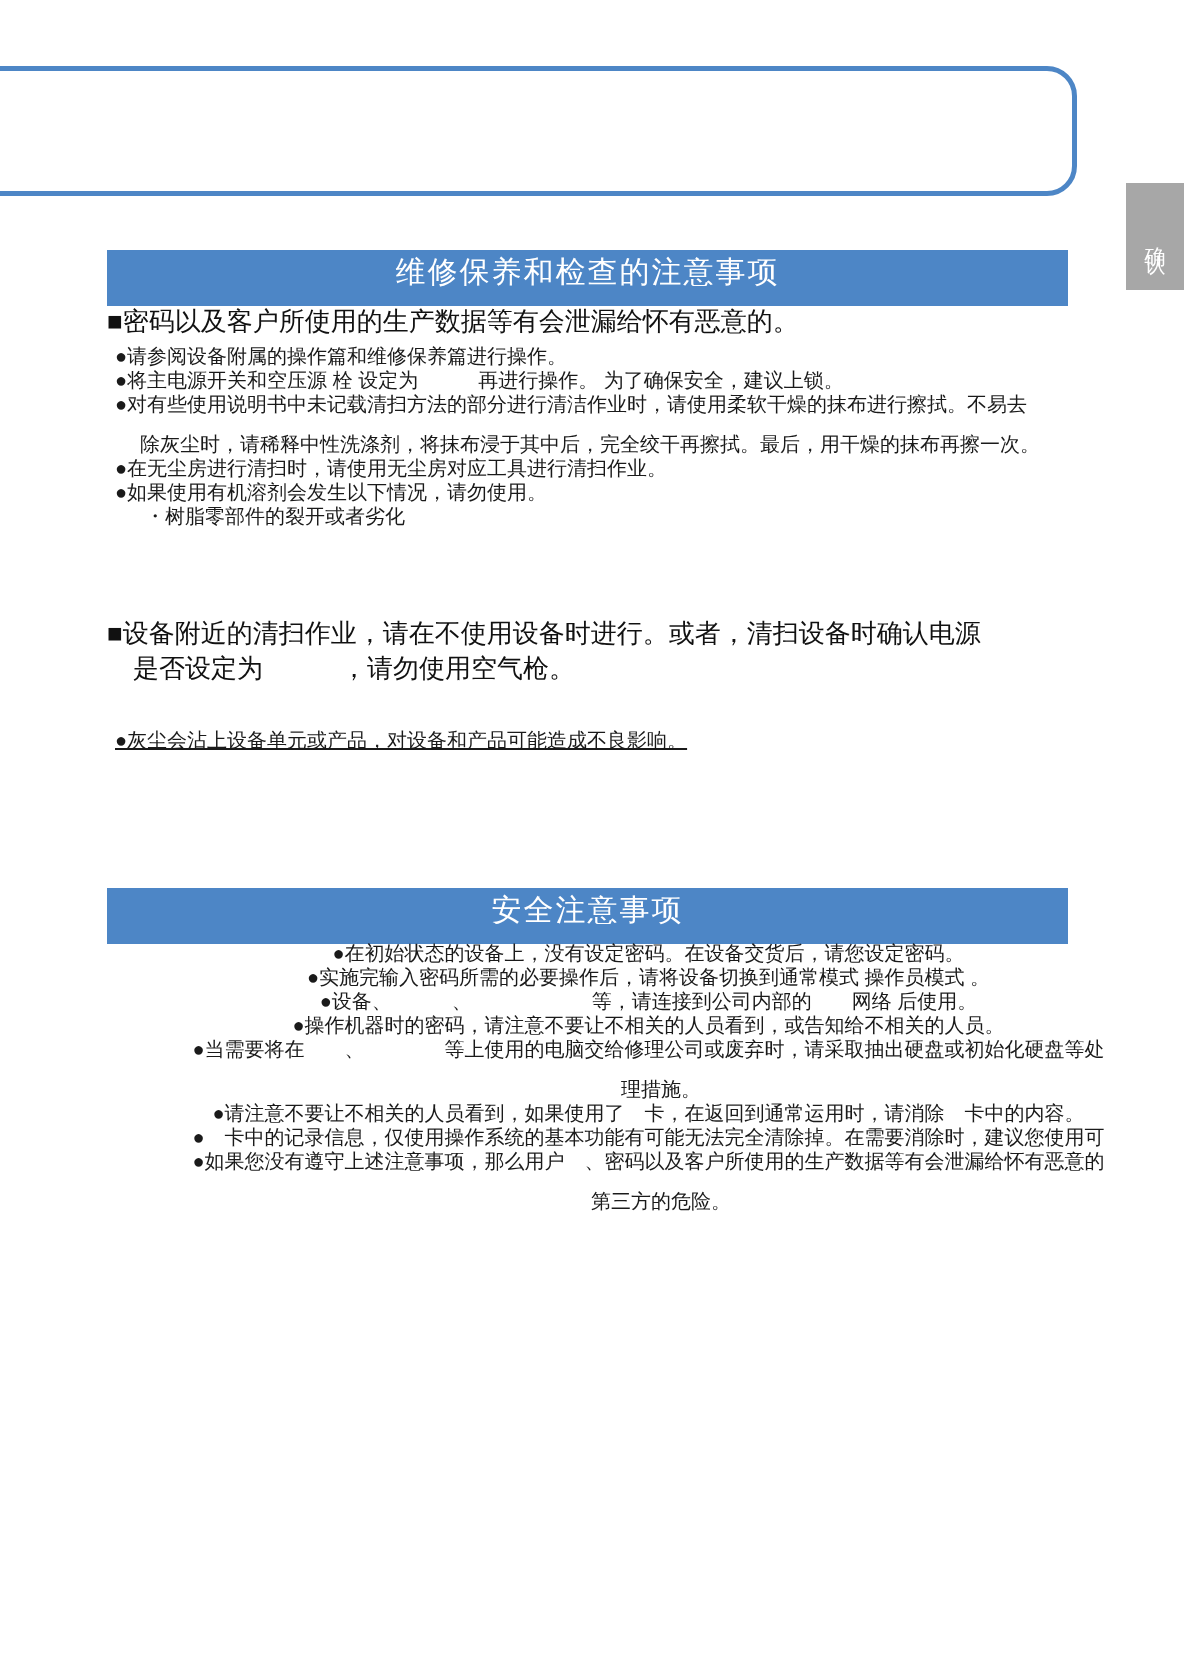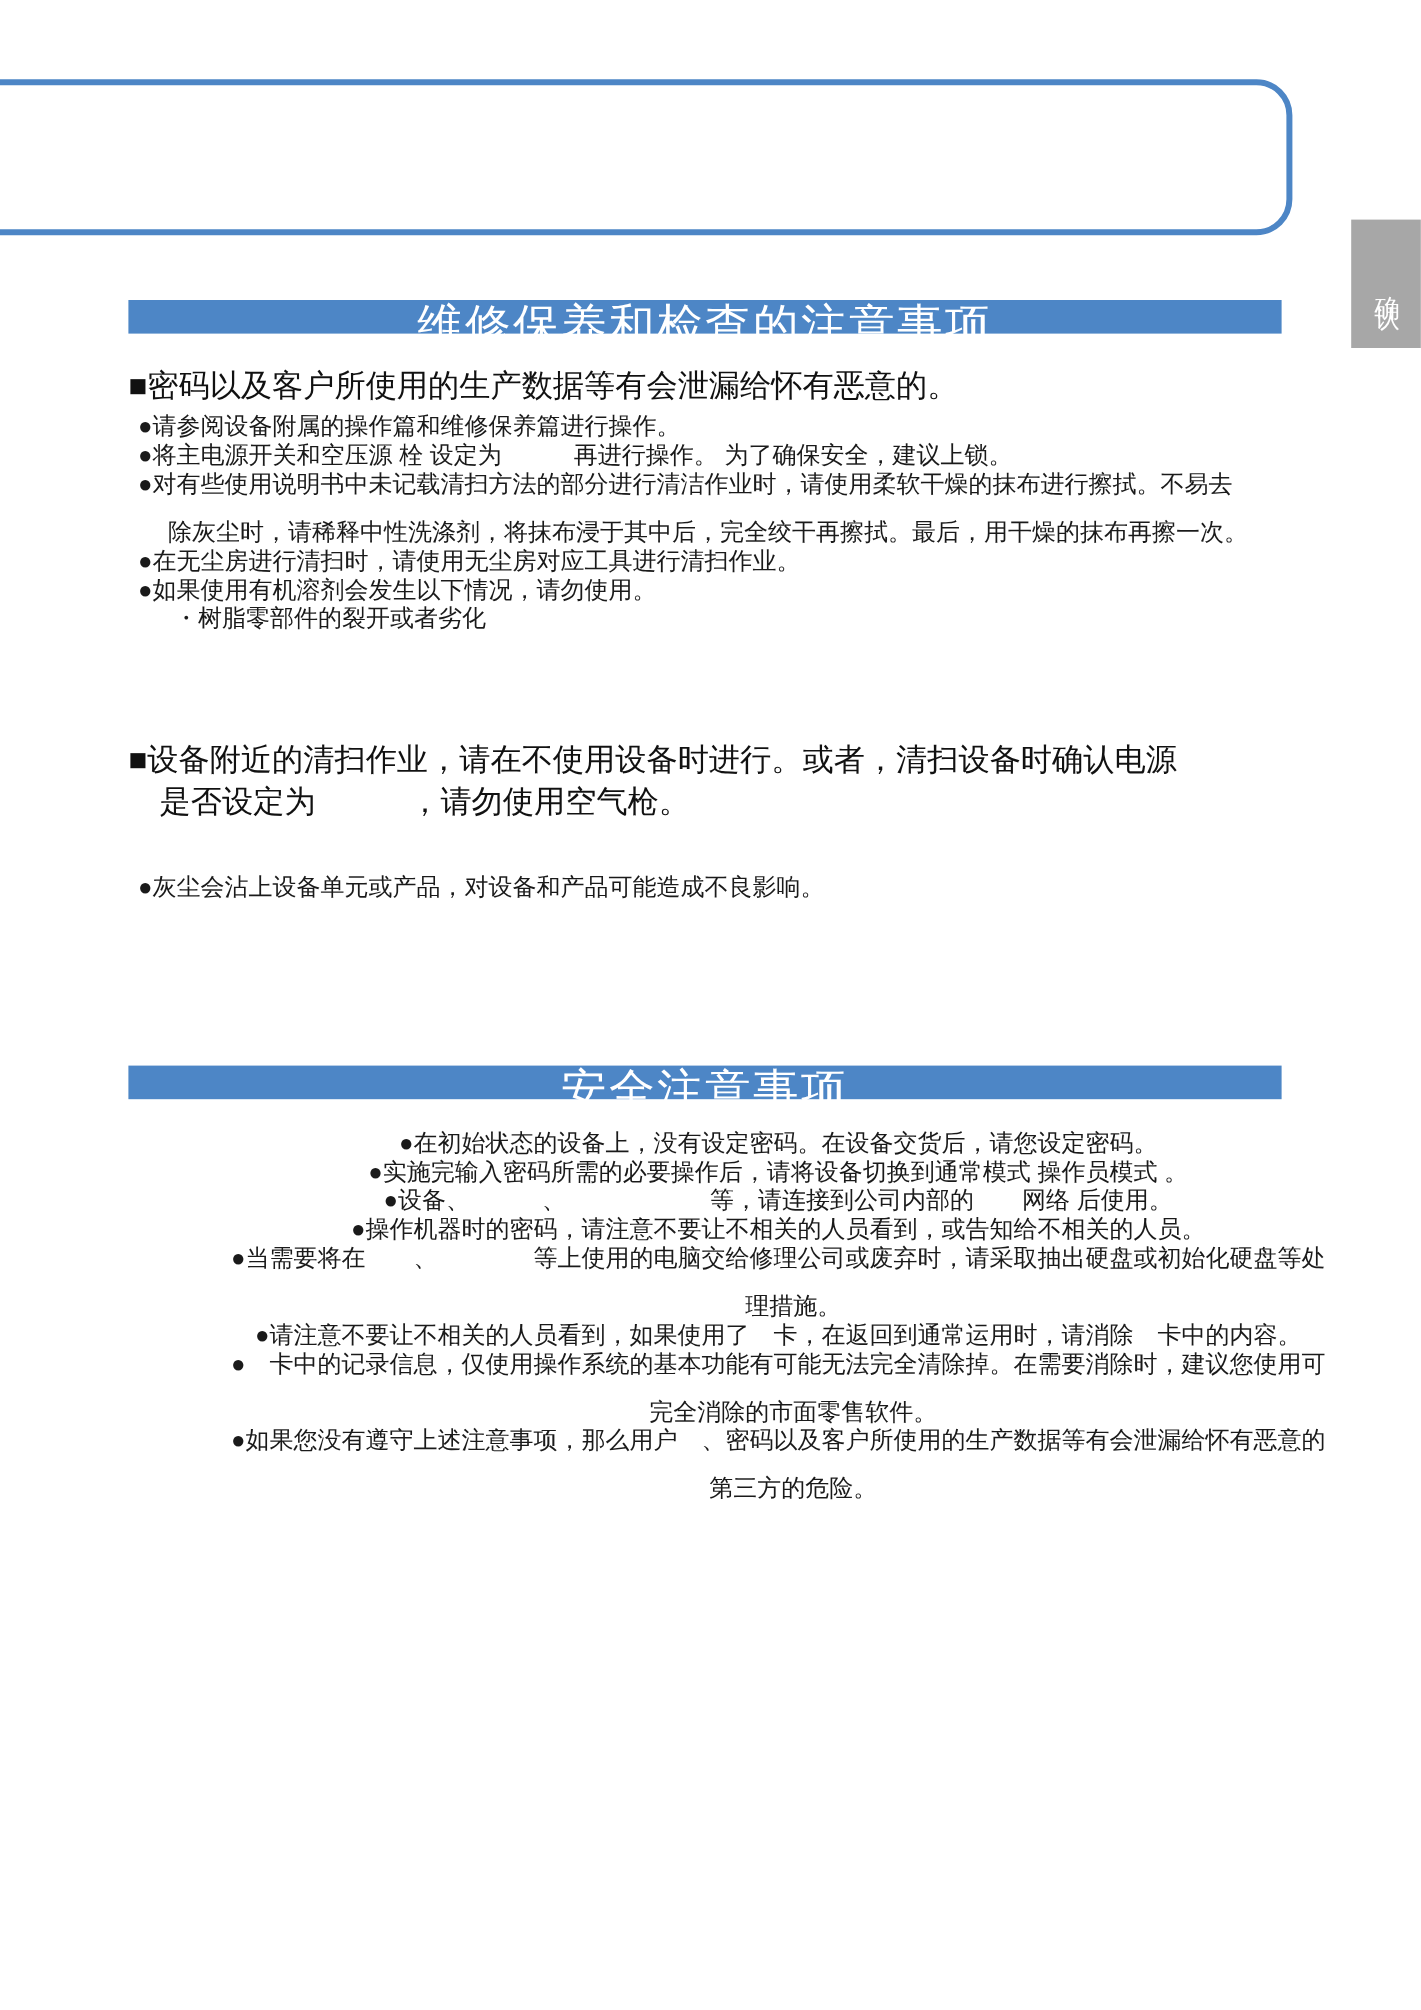--- a/index.html
+++ b/index.html
@@ -32,24 +32,24 @@
   .side-tab span {
     writing-mode: vertical-rl;
     color: #ffffff;
     font-size: 21px;
     letter-spacing: 7px;
   }
 
   
   .header-bar {
     left: 107px;
-    width: 961px; height: 28px;
+    width: 961px; height: 56px;
     background: #4d86c6;
     color: #ffffff;
-    font-size: 38px;
+    font-size: 30px;
     letter-spacing: 2px;
     text-align: center;
     line-height: 44px;
     white-space: nowrap;
   }
   .header-bar.h1 { top: 250px; }
   .header-bar.h2 { top: 888px; }
 
   
   .big-heading {
@@ -73,21 +73,21 @@
   .list .b0   { padding-left: 8px;  }
   .list .cont { padding-left: 33px; margin-top: 16px; }
   .list .sub  { padding-left: 38px; }
 
   .note-line {
     left: 107px;
     font-size: 20px;
     line-height: 24px;
     white-space: nowrap;
   }
-  .note-line .b0 { padding-left: 8px; }
+  .note-line .b0 { padding-left: 8px; text-decoration: underline; }
 </style>
 </head>
 <body>
 
 <div class="abs notice-box"></div>
 
 <div class="abs side-tab">
   <span>确认</span>
 </div>
 
@@ -124,16 +124,15 @@
 
 <div class="abs list" style="top:941px;text-align:center;">
   <div class="line b0">●在初始状态的设备上，没有设定密码。在设备交货后，请您设定密码。</div>
   <div class="line b0">●实施完输入密码所需的必要操作后，请将设备切换到通常模式 操作员模式 。</div>
   <div class="line b0">●设备、　　　、　　　　　　等，请连接到公司内部的　　网络 后使用。</div>
   <div class="line b0">●操作机器时的密码，请注意不要让不相关的人员看到，或告知给不相关的人员。</div>
   <div class="line b0">●当需要将在　　、　　　　等上使用的电脑交给修理公司或废弃时，请采取抽出硬盘或初始化硬盘等处</div>
   <div class="line cont">理措施。</div>
   <div class="line b0">●请注意不要让不相关的人员看到，如果使用了　卡，在返回到通常运用时，请消除　卡中的内容。</div>
   <div class="line b0">●　卡中的记录信息，仅使用操作系统的基本功能有可能无法完全清除掉。在需要消除时，建议您使用可</div>
-  <div class="line cont">完全消除的市面零售软件。</div>
   <div class="line b0">●如果您没有遵守上述注意事项，那么用户　、密码以及客户所使用的生产数据等有会泄漏给怀有恶意的</div>
   <div class="line cont">第三方的危险。</div>
 </div>
 
 </body></html>

